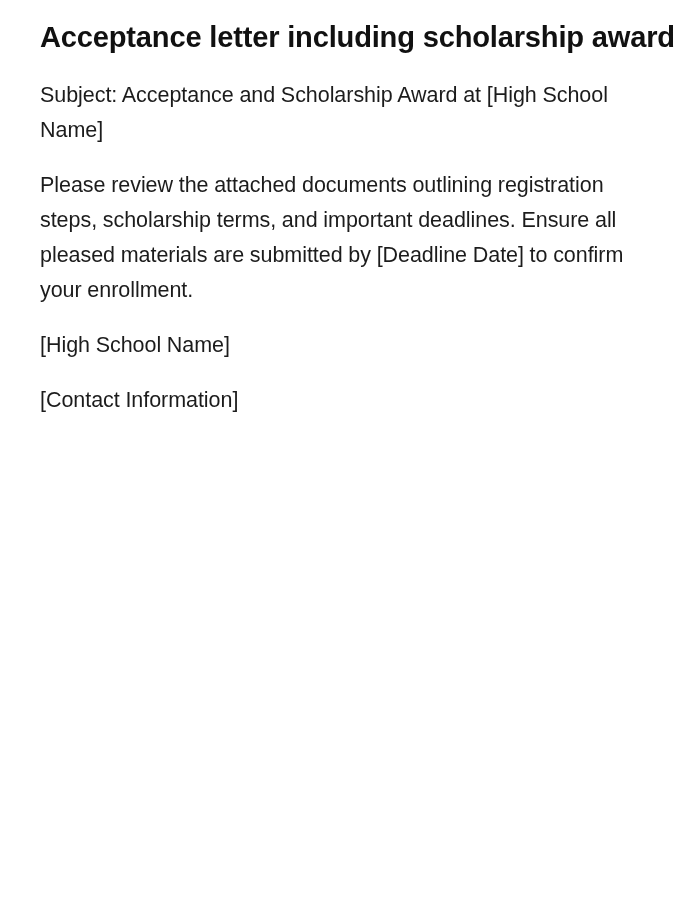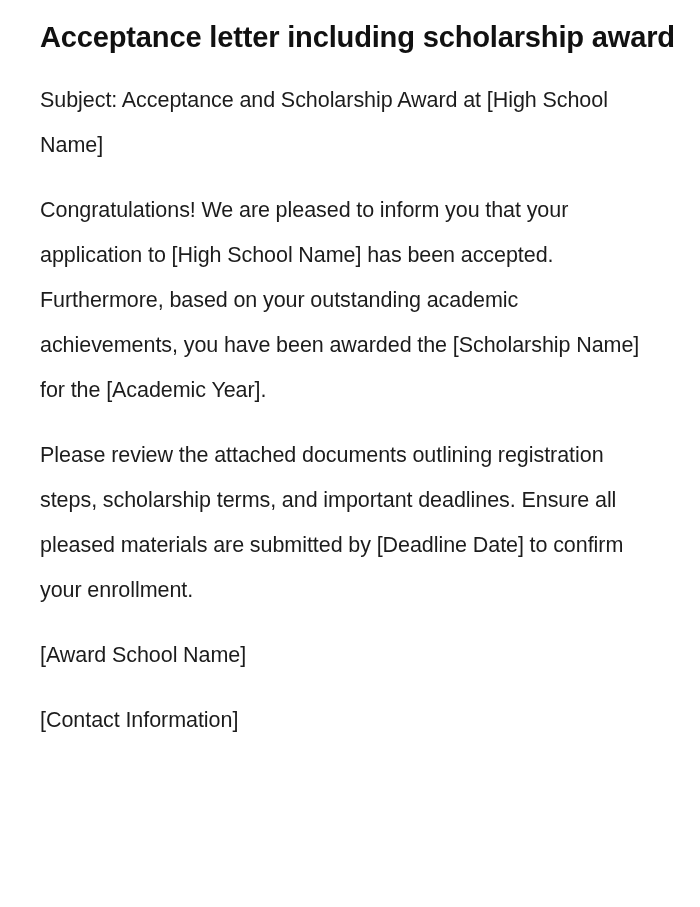--- a/index.html
+++ b/index.html
@@ -35,21 +35,21 @@
     transform-origin: left center;
     white-space: nowrap;
   }
   .body-copy {
     max-width: 600px;
   }
   .para {
     margin: 0 0 20px 0;
     padding: 0;
     font-size: 21.5px;
-    line-height: 45px;
+    line-height: 35px;
     font-weight: 400;
     color: #1c1c1c;
     letter-spacing: -0.05px;
     word-spacing: -0.2px;
     text-align: left;
   }
   .para:last-child {
     margin-bottom: 8px;
   }
 </style>
@@ -58,25 +58,24 @@
 
 <div class="page">
 
   <h1 class="doc-title">Acceptance letter including scholarship award</h1>
 
   <div class="body-copy">
 
     <p class="para">Subject: Acceptance and Scholarship Award at [High School Name]</p>
 
 
-    <p class="para">Congratulations! We are pleased to inform you that your application to [High School Name] has been accepted. Furthermore, based on your outstanding academic achievements, you have been awarded the [Scholarship Name] for the [Academic Year].</p>
 
     <p class="para">Please review the attached documents outlining registration steps, scholarship terms, and important deadlines. Ensure all pleased materials are submitted by [Deadline Date] to confirm your enrollment.</p>
 
 
 
 
-    <p class="para">[Award School Name]</p>
+    <p class="para">[High School Name]</p>
 
     <p class="para">[Contact Information]</p>
 
   </div>
 </div>
 
 </body></html>

